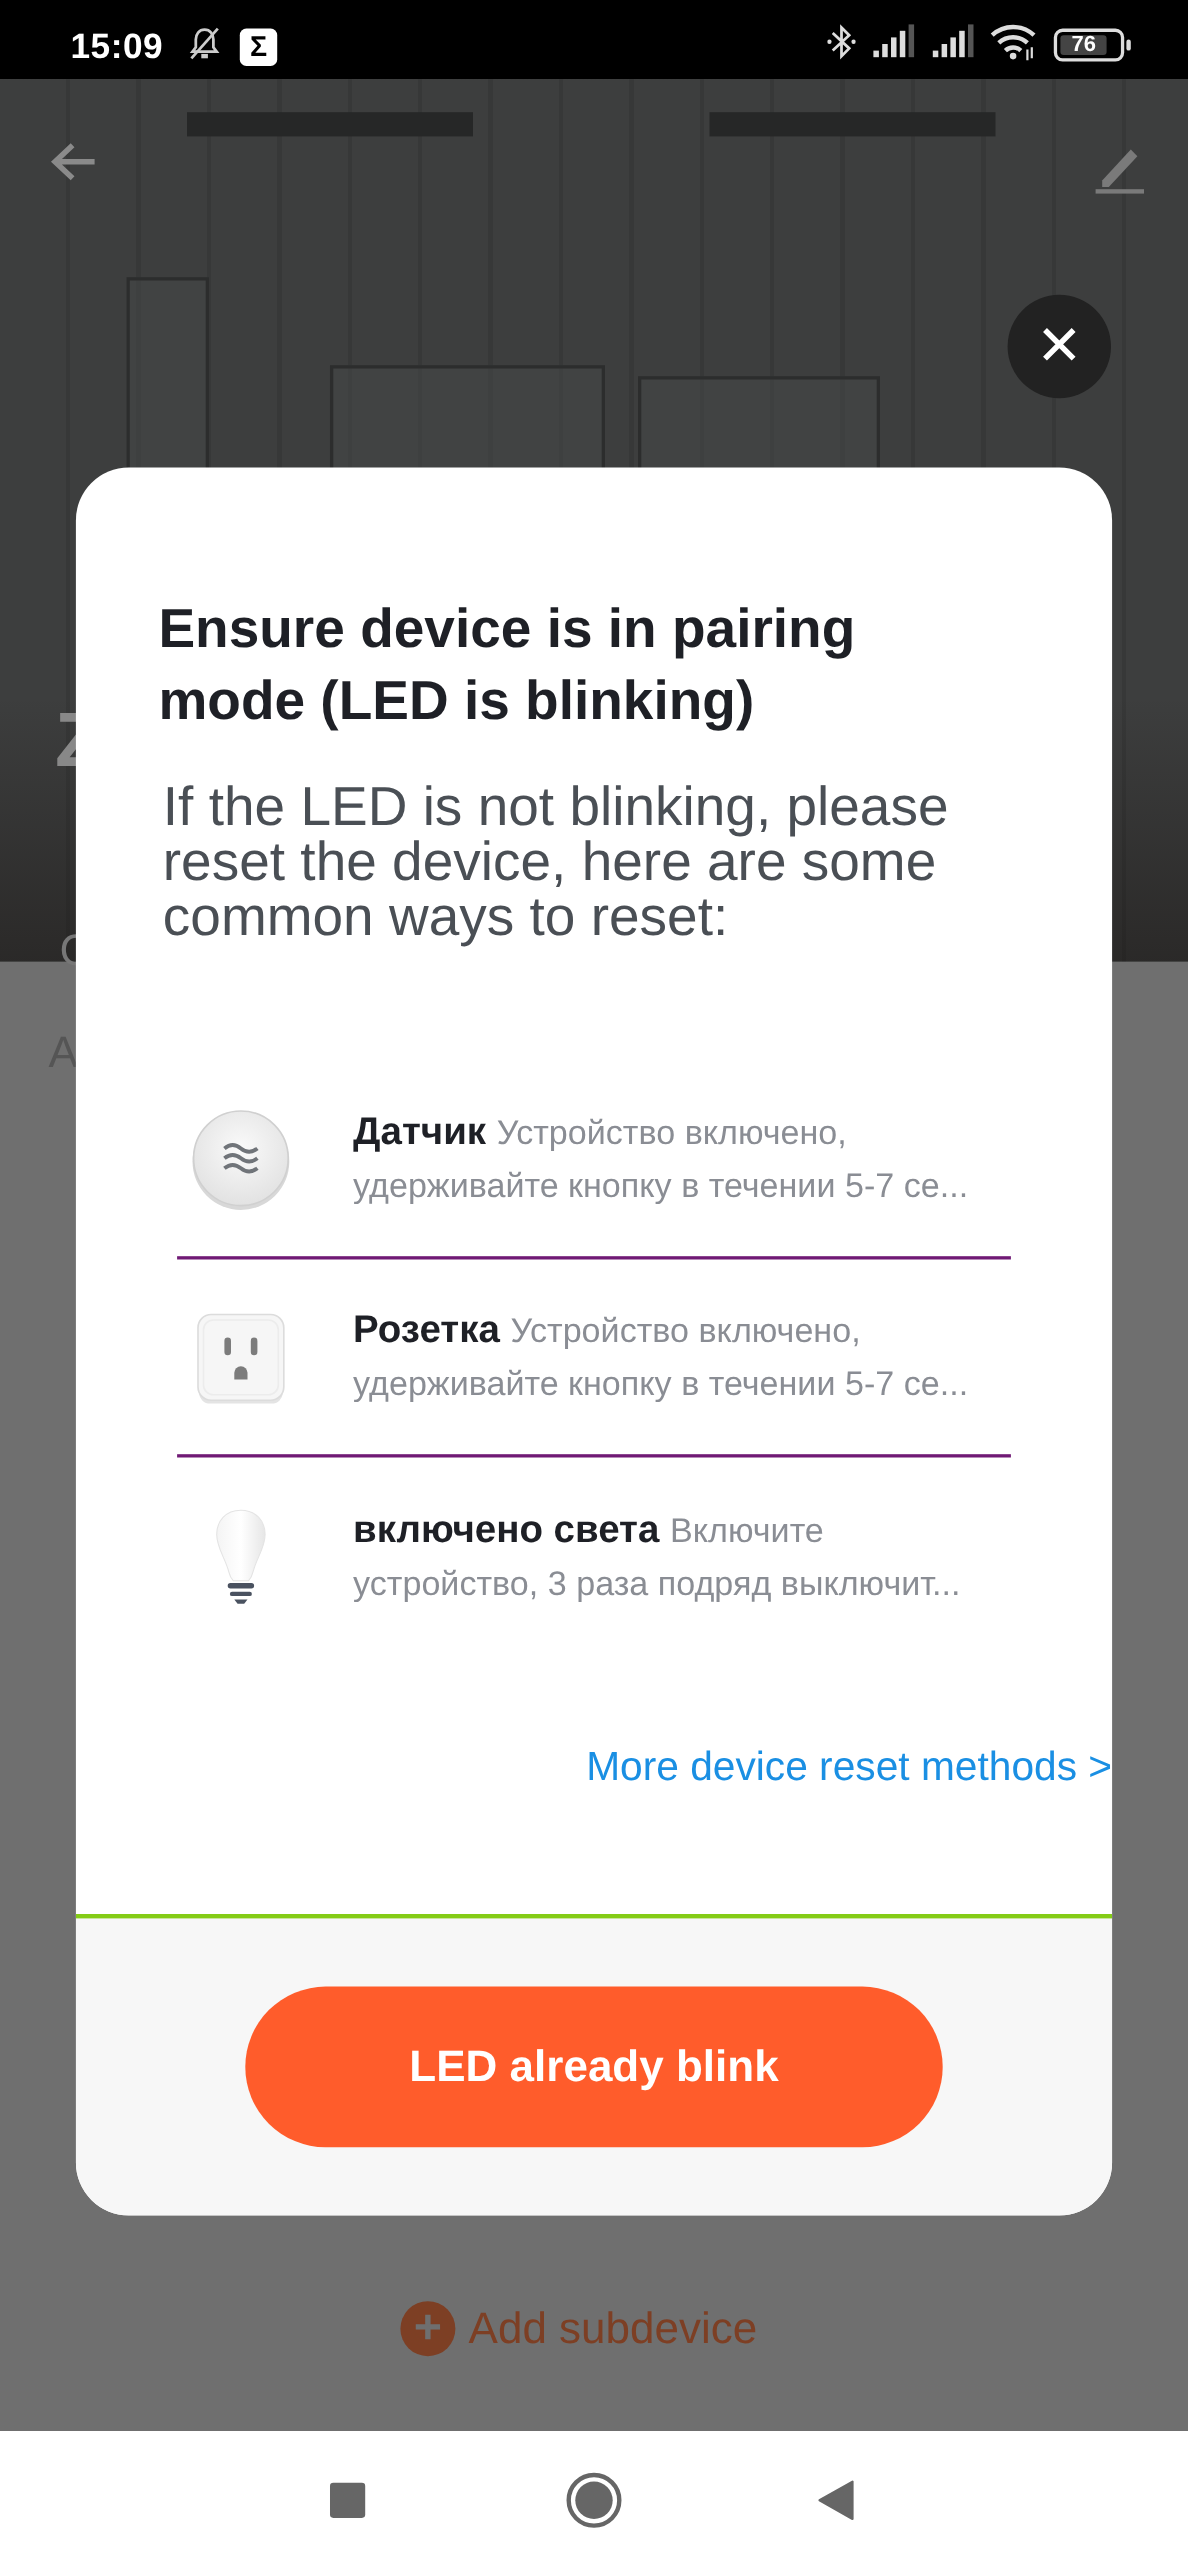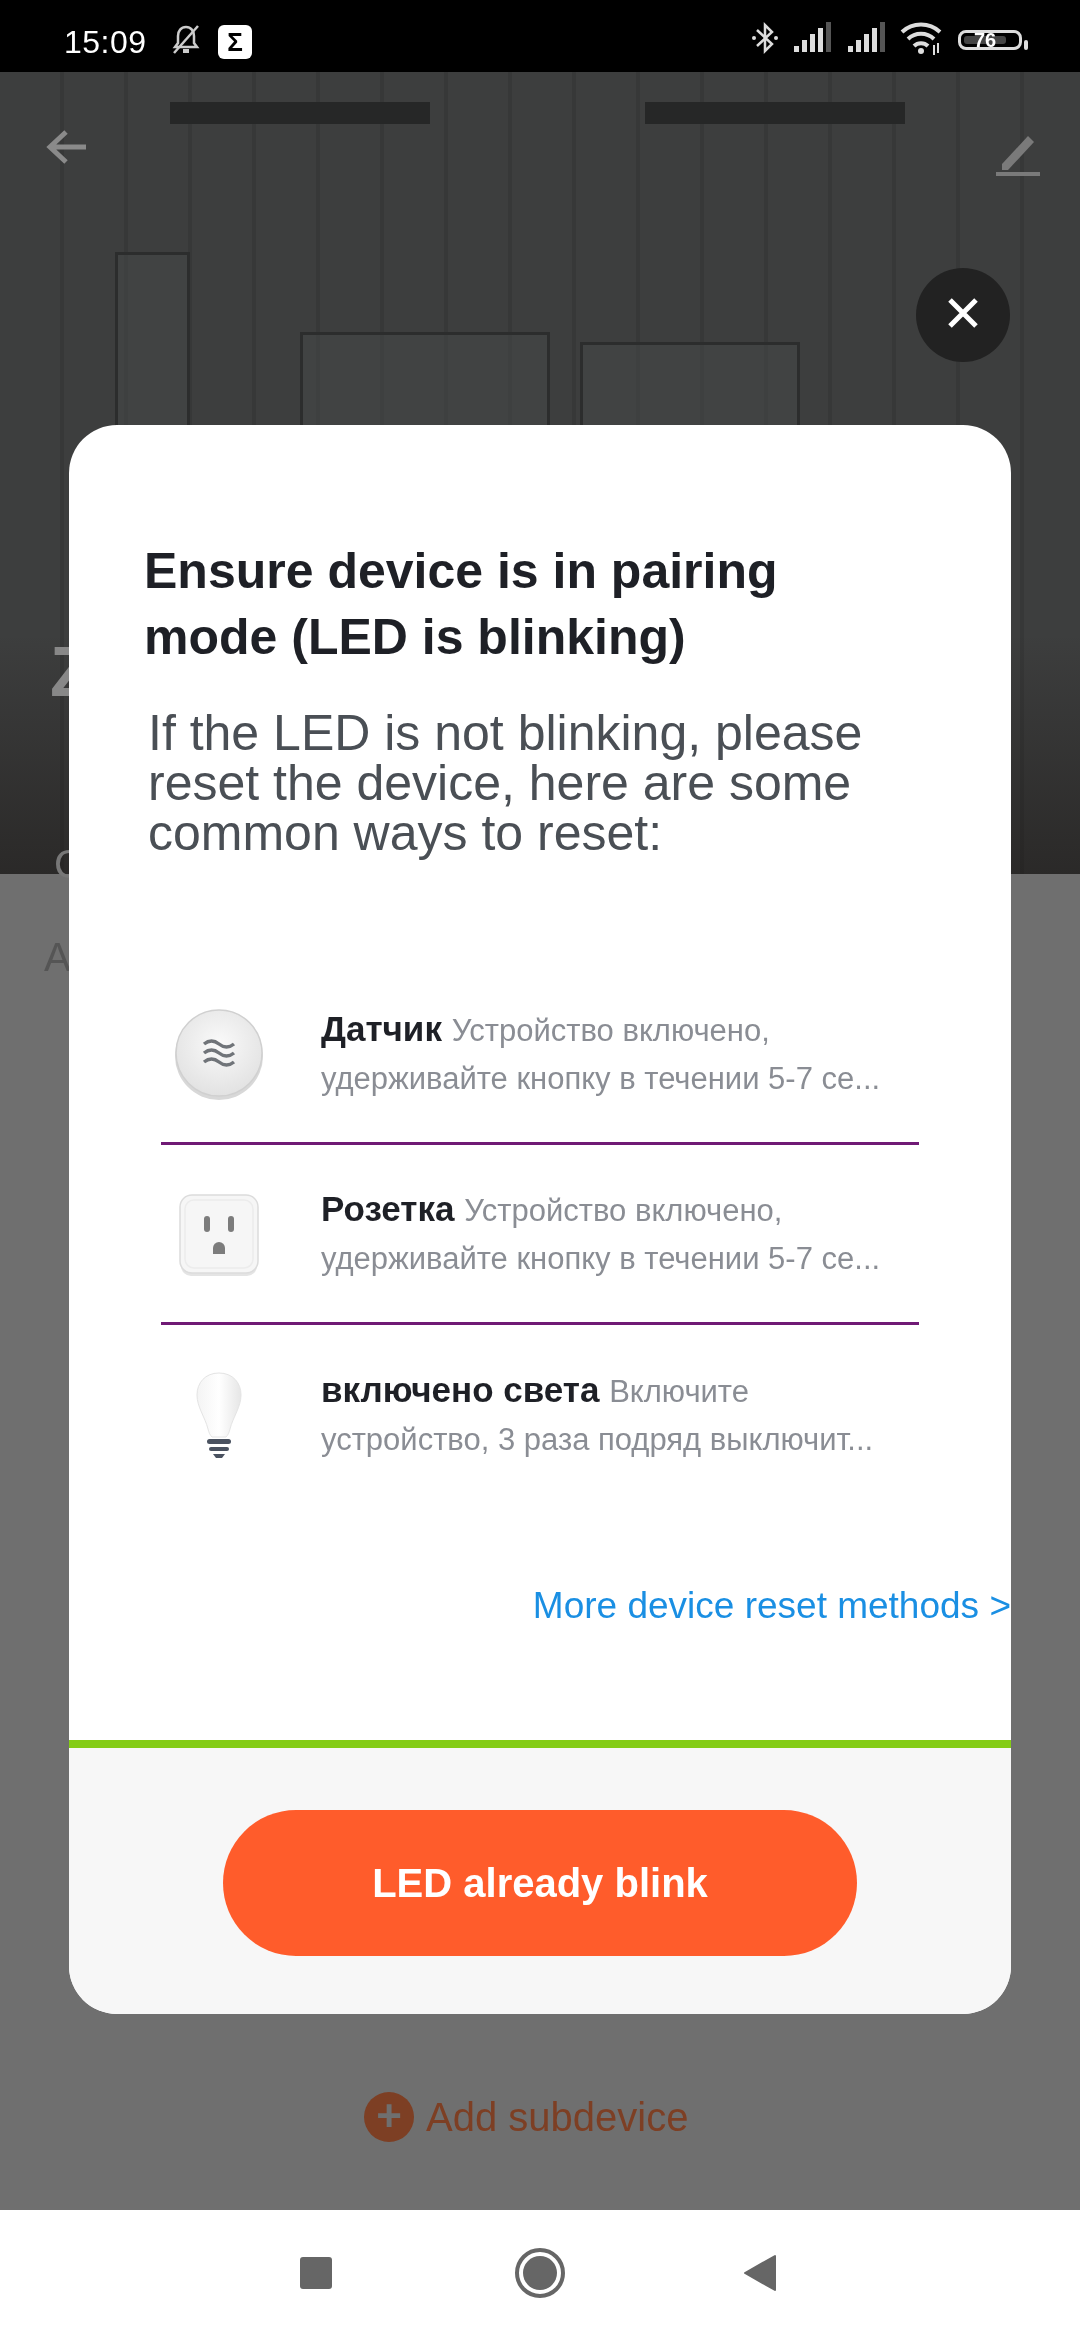--- a/index.html
+++ b/index.html
@@ -1,25 +1,25 @@
 <!DOCTYPE html>
 <html><head>
 <meta charset="utf-8">
 <style>
   * { box-sizing: border-box; margin: 0; padding: 0; }
   html, body { width: 1080px; height: 2340px; overflow: hidden; background: #6f6f6f; }
   body { position: relative; font-family: "Liberation Sans", "DejaVu Sans", sans-serif; }
 
   
   .status-bar { position: absolute; left: 0; top: 0; width: 1080px; height: 72px; background: #000; color: #fff; }
-  .status-bar .time { position: absolute; left: 64px; top: 24px; font-size: 32px; font-weight: normal; letter-spacing: 0.5px; }
+  .status-bar .time { position: absolute; left: 64px; top: 24px; font-size: 32px; font-weight: bold; letter-spacing: 0.5px; }
   .status-bar .left-icons { position: absolute; left: 168px; top: 22px; display: flex; gap: 14px; align-items: center; }
   .status-bar .right-icons { position: absolute; right: 58px; top: 20px; display: flex; gap: 14px; align-items: center; }
   .sigma-box { width: 34px; height: 34px; background: #fff; color: #000; border-radius: 6px; font-weight: bold; font-size: 26px; display: flex; align-items: center; justify-content: center; }
-  .battery { width: 64px; height: 20px; border: 3px solid #ddd; border-radius: 8px; position: relative; display: flex; align-items: center; justify-content: flex-start; padding-left: 3px; }
+  .battery { width: 64px; height: 30px; border: 3px solid #ddd; border-radius: 8px; position: relative; display: flex; align-items: center; justify-content: flex-start; padding-left: 3px; }
   .battery .fill { position: absolute; left: 3px; top: 3px; bottom: 3px; width: 42px; background: #444; border-radius: 3px; }
   .battery .pct { position: relative; font-size: 20px; font-weight: bold; color: #fff; padding-left: 10px; }
   .battery::after { content: ""; position: absolute; right: -9px; top: 7px; width: 4px; height: 10px; background: #ddd; border-radius: 2px; }
 
   
   .bg-hero { position: absolute; left: 0; top: 72px; width: 1080px; height: 802px;
     background:
       linear-gradient(180deg, rgba(0,0,0,0.0) 0%, rgba(0,0,0,0.0) 70%, rgba(20,16,14,0.45) 100%),
       repeating-linear-gradient(90deg, #3d3e3e 0px, #3d3e3e 60px, #373838 60px, #373838 64px),
       #3b3c3c; }
@@ -40,21 +40,21 @@
   .modal { position: absolute; left: 69px; top: 425px; width: 942px; height: 1589px; background: #ffffff; border-radius: 48px; overflow: hidden; }
   .modal-title { position: absolute; left: 75px; top: 113px; width: 760px; font-size: 50px; font-weight: bold; color: #1e2026; line-height: 66px; }
   .modal-desc { position: absolute; left: 79px; top: 283px; width: 800px; font-size: 50px; color: #4a4f55; line-height: 50px; }
   .reset-list { position: absolute; left: 92px; top: 540px; width: 758px; }
   .reset-item { position: relative; height: 180px; display: flex; align-items: center; border-bottom: 3px solid #701a75; }
   .reset-item:last-child { border-bottom: none; }
   .reset-icon { width: 96px; height: 96px; margin-left: 10px; flex-shrink: 0; display: flex; align-items: center; justify-content: center; }
   .reset-text { margin-left: 54px; width: 610px; font-size: 31px; line-height: 48px; color: #8a8d94; display: -webkit-box; -webkit-line-clamp: 2; -webkit-box-orient: vertical; overflow: hidden; }
   .reset-text .name { font-size: 35px; font-weight: bold; color: #1e2026; }
   .more-link { position: absolute; left: 0; width: 100%; top: 1160px; text-align: right; color: #1a8fe3; font-size: 37px; }
-  .modal-footer { position: absolute; left: 0; top: 1315px; width: 100%; height: 274px; background: #f7f7f7; border-top: 8px solid #84cc16; }
+  .modal-footer { position: absolute; left: 0; top: 1315px; width: 100%; height: 274px; background: #f7f7f7; border-top: 4px solid #84cc16; }
   .primary-btn { position: absolute; left: 154px; top: 62px; width: 634px; height: 146px; border-radius: 73px; background: #ff5c2b; color: #fff; font-size: 40px; font-weight: bold; border: none; display: flex; align-items: center; justify-content: center; }
 
   
   .nav-bar { position: absolute; left: 0; top: 2210px; width: 1080px; height: 130px; background: #fff; }
   .nav-btn { position: absolute; top: 0; height: 130px; width: 120px; display: flex; align-items: center; justify-content: center; }
 </style>
 </head>
 <body>
 
 <div class="status-bar">

